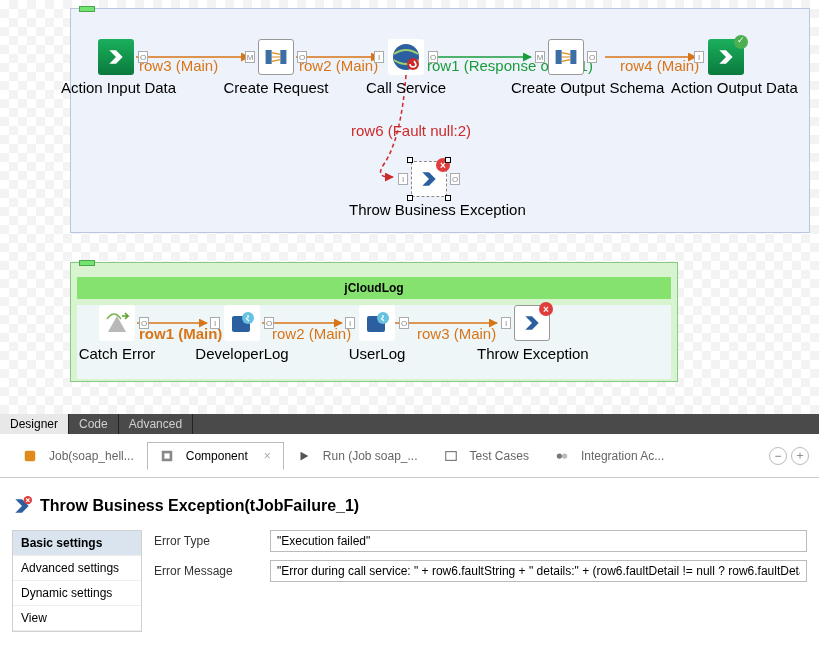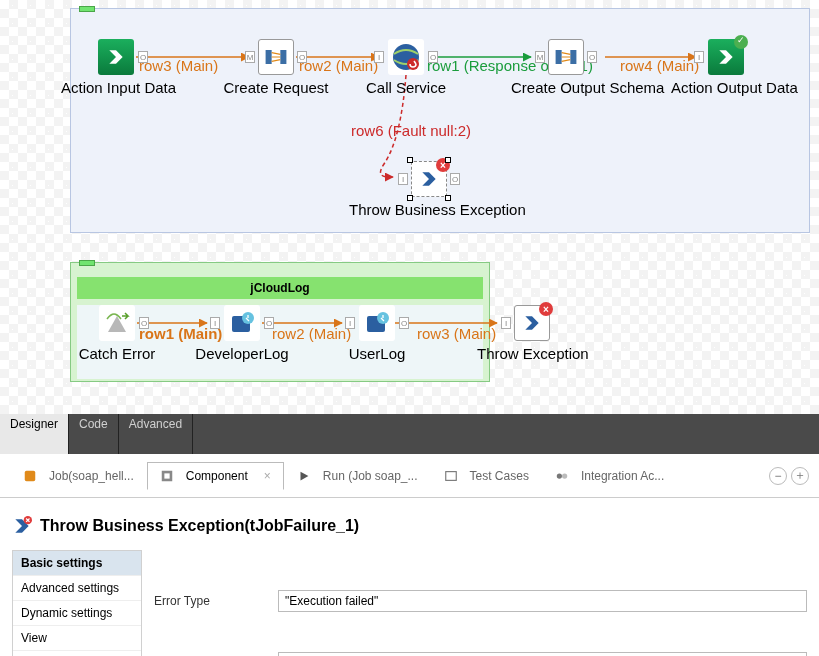--- a/index.html
+++ b/index.html
@@ -38,42 +38,42 @@
   .ok-badge  { position:absolute; top:-4px; right:-4px; width:14px; height:14px; border-radius:50%; background:#4caf50; }
   .ok-badge::after{content:"✓"; color:#fff; font-size:9px; position:absolute; top:0; left:3px;}
 
   .conn-label { position:absolute; font-size:15px; color:#d97519; white-space:nowrap; }
   .conn-label.green { color:#1a9c3c; }
   .conn-label.red { color:#cc2a2a; }
 
   svg.wires { position:absolute; top:0; left:0; pointer-events:none; }
 
   
-  .editor-tabs { background:#4a4a4a; display:flex; height:40px; }
+  .editor-tabs { background:#4a4a4a; display:flex; height:20px; }
   .editor-tabs .t { padding:3px 10px; color:#d0d0d0; font-size:12px; border-right:1px solid #222; cursor:pointer;}
   .editor-tabs .t.active { background:#e8e8e8; color:#000; }
 
   
   .view-tabs { display:flex; align-items:center; height:44px; padding:6px 10px; border-bottom:1px solid #ccc; gap:0;}
   .view-tabs .vt { display:flex; align-items:center; gap:12px; padding:6px 12px; color:#666; font-size:12px; cursor:pointer; border:1px solid transparent;}
   .view-tabs .vt.active { border:1px solid #bbb; border-bottom-color:#fff; background:#fff; color:#000;}
   .view-tabs .vt .vclose { color:#aaa; margin-left:4px; }
   .view-tabs .spacer{ flex:1; }
   .view-tabs .ctrl { width:18px; height:18px; border:1px solid #bbb; border-radius:50%; margin-left:4px; display:flex; align-items:center; justify-content:center; color:#777; cursor:pointer;}
   .vicon { width:14px; height:14px; display:inline-block; }
 
   
   .comp-panel { padding:18px 12px 10px; }
   .comp-panel h2 { font-size:16px; font-weight:bold; display:flex; align-items:center; gap:8px; margin-bottom:14px;}
   .comp-body { display:flex; gap:12px; }
   .side-list { width:130px; border:1px solid #d0d0d0; }
   .side-list .row { padding:5px 8px; border-bottom:1px solid #eee; cursor:pointer; }
   .side-list .row.active { background:#d9e4ee; font-weight:bold; }
   .form { flex:1; }
-  .form .frow { display:flex; align-items:center; margin-bottom:8px; gap:24px;margin-top:40px;}
+  .form .frow { display:flex; align-items:center; margin-bottom:8px; gap:16px;}
   .form .frow label{ width:100px; color:#333; }
   .form .frow input{ flex:1; border:1px solid #bbb; padding:3px 6px; font-family:inherit; font-size:12px;}
   .hicon { width:20px; height:20px; }
 </style>
 </head>
 <body>
 
 <div class="canvas-area">
 
   <div class="subjob" style="left:70px; top:8px; width:740px; height:225px;">
@@ -173,21 +173,21 @@
         <div class="port r">O</div>
         <span class="sel-handle" style="left:-5px; top:-5px;"></span>
         <span class="sel-handle" style="right:-5px; top:-5px;"></span>
         <span class="sel-handle" style="left:-5px; bottom:-5px;"></span>
         <span class="sel-handle" style="right:-5px; bottom:-5px;"></span>
       </div>
       <div class="lbl">Throw Business Exception</div>
     </div>
   </div>
 
-  <div class="subjob green" style="left:70px; top:262px; width:420px; height:120px;">
+  <div class="subjob green" style="left:70px; top:262px; width:608px; height:120px;">
     <div class="handle"></div>
     <div class="title">jCloudLog</div>
     <div class="green-body">
       <svg class="wires" width="508" height="80">
         <line x1="60" y1="18" x2="130" y2="18" stroke="#d97519" stroke-width="1.5" marker-end="url(#ar-o)"></line>
         <line x1="185" y1="18" x2="265" y2="18" stroke="#d97519" stroke-width="1.5" marker-end="url(#ar-o)"></line>
         <line x1="318" y1="18" x2="420" y2="18" stroke="#d97519" stroke-width="1.5" marker-end="url(#ar-o)"></line>
       </svg>
 
       <div class="node" style="left:-15px; top:0;">

